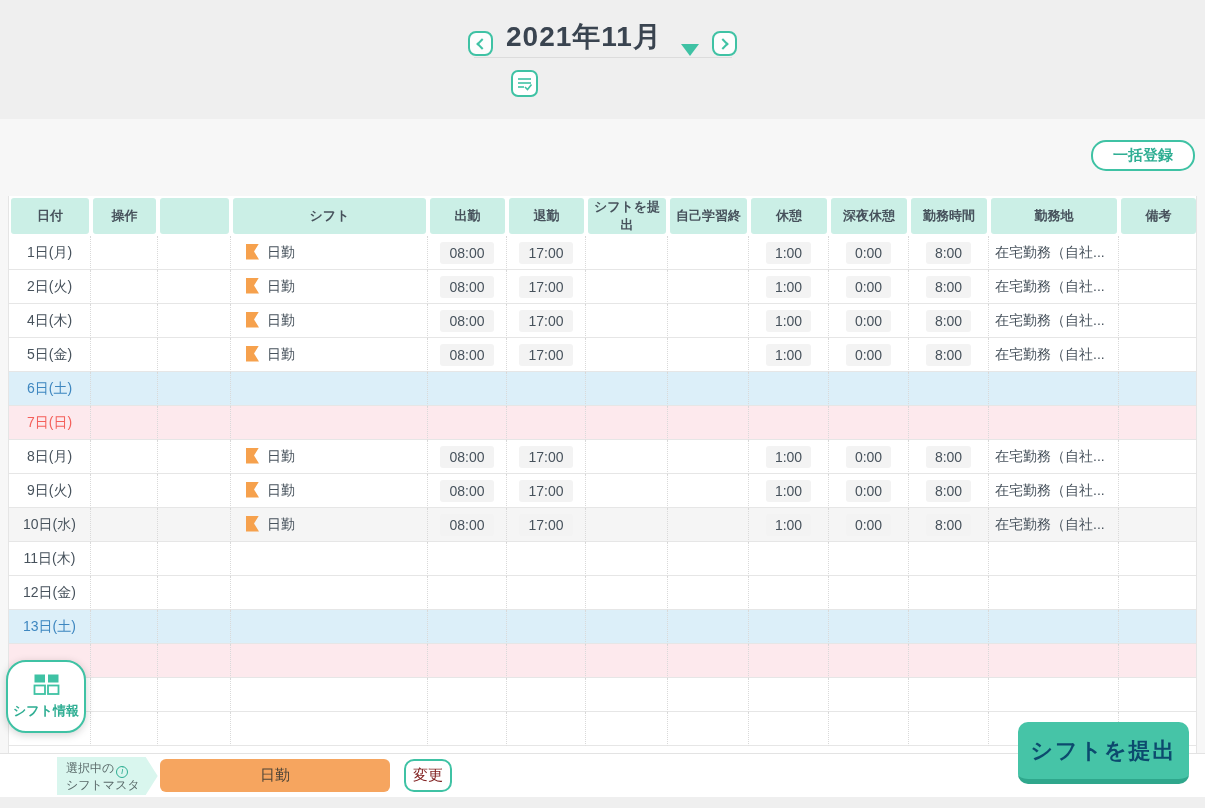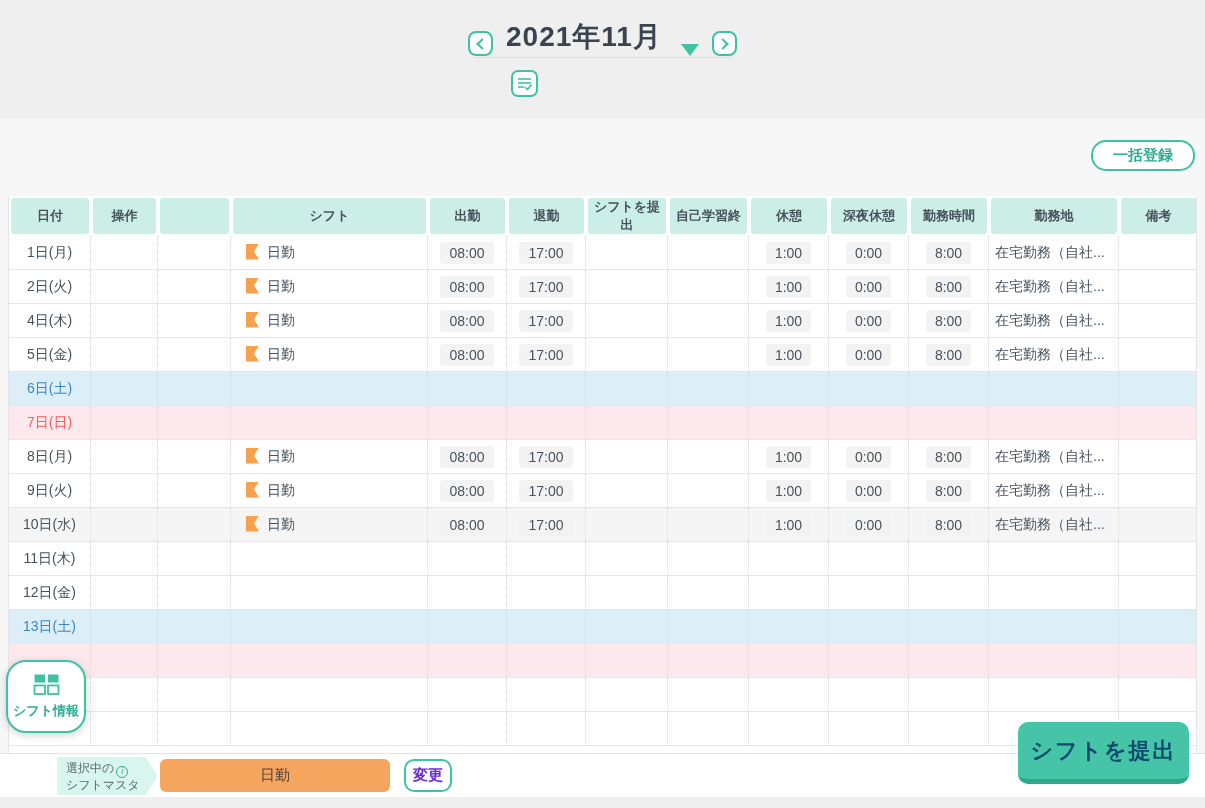--- a/index.html
+++ b/index.html
@@ -132,21 +132,21 @@
   .selected-shift-btn {
     position:absolute; left:160px; top:5px; width:230px; height:33px;
     background:#f6a55f; border:none; border-radius:6px;
     color:#4e4537; font-size:15px; cursor:pointer;
     display:flex; align-items:center; justify-content:center;
     font-family:"Liberation Sans","DejaVu Sans",sans-serif;
   }
   .change-btn {
     position:absolute; left:404px; top:5px; width:48px; height:33px;
     background:#fff; border:2px solid #3fc2a4; border-radius:10px;
-    color:#6d28d9; font-size:15px; font-weight:bold; cursor:pointer;
+    color:#7f1d1d; font-size:15px; font-weight:normal; cursor:pointer;
     display:flex; align-items:center; justify-content:center;
     font-family:"Liberation Sans","DejaVu Sans",sans-serif;
   }
 </style>
 </head>
 <body>
 
 <div class="page">
 
   <div class="top-header">

